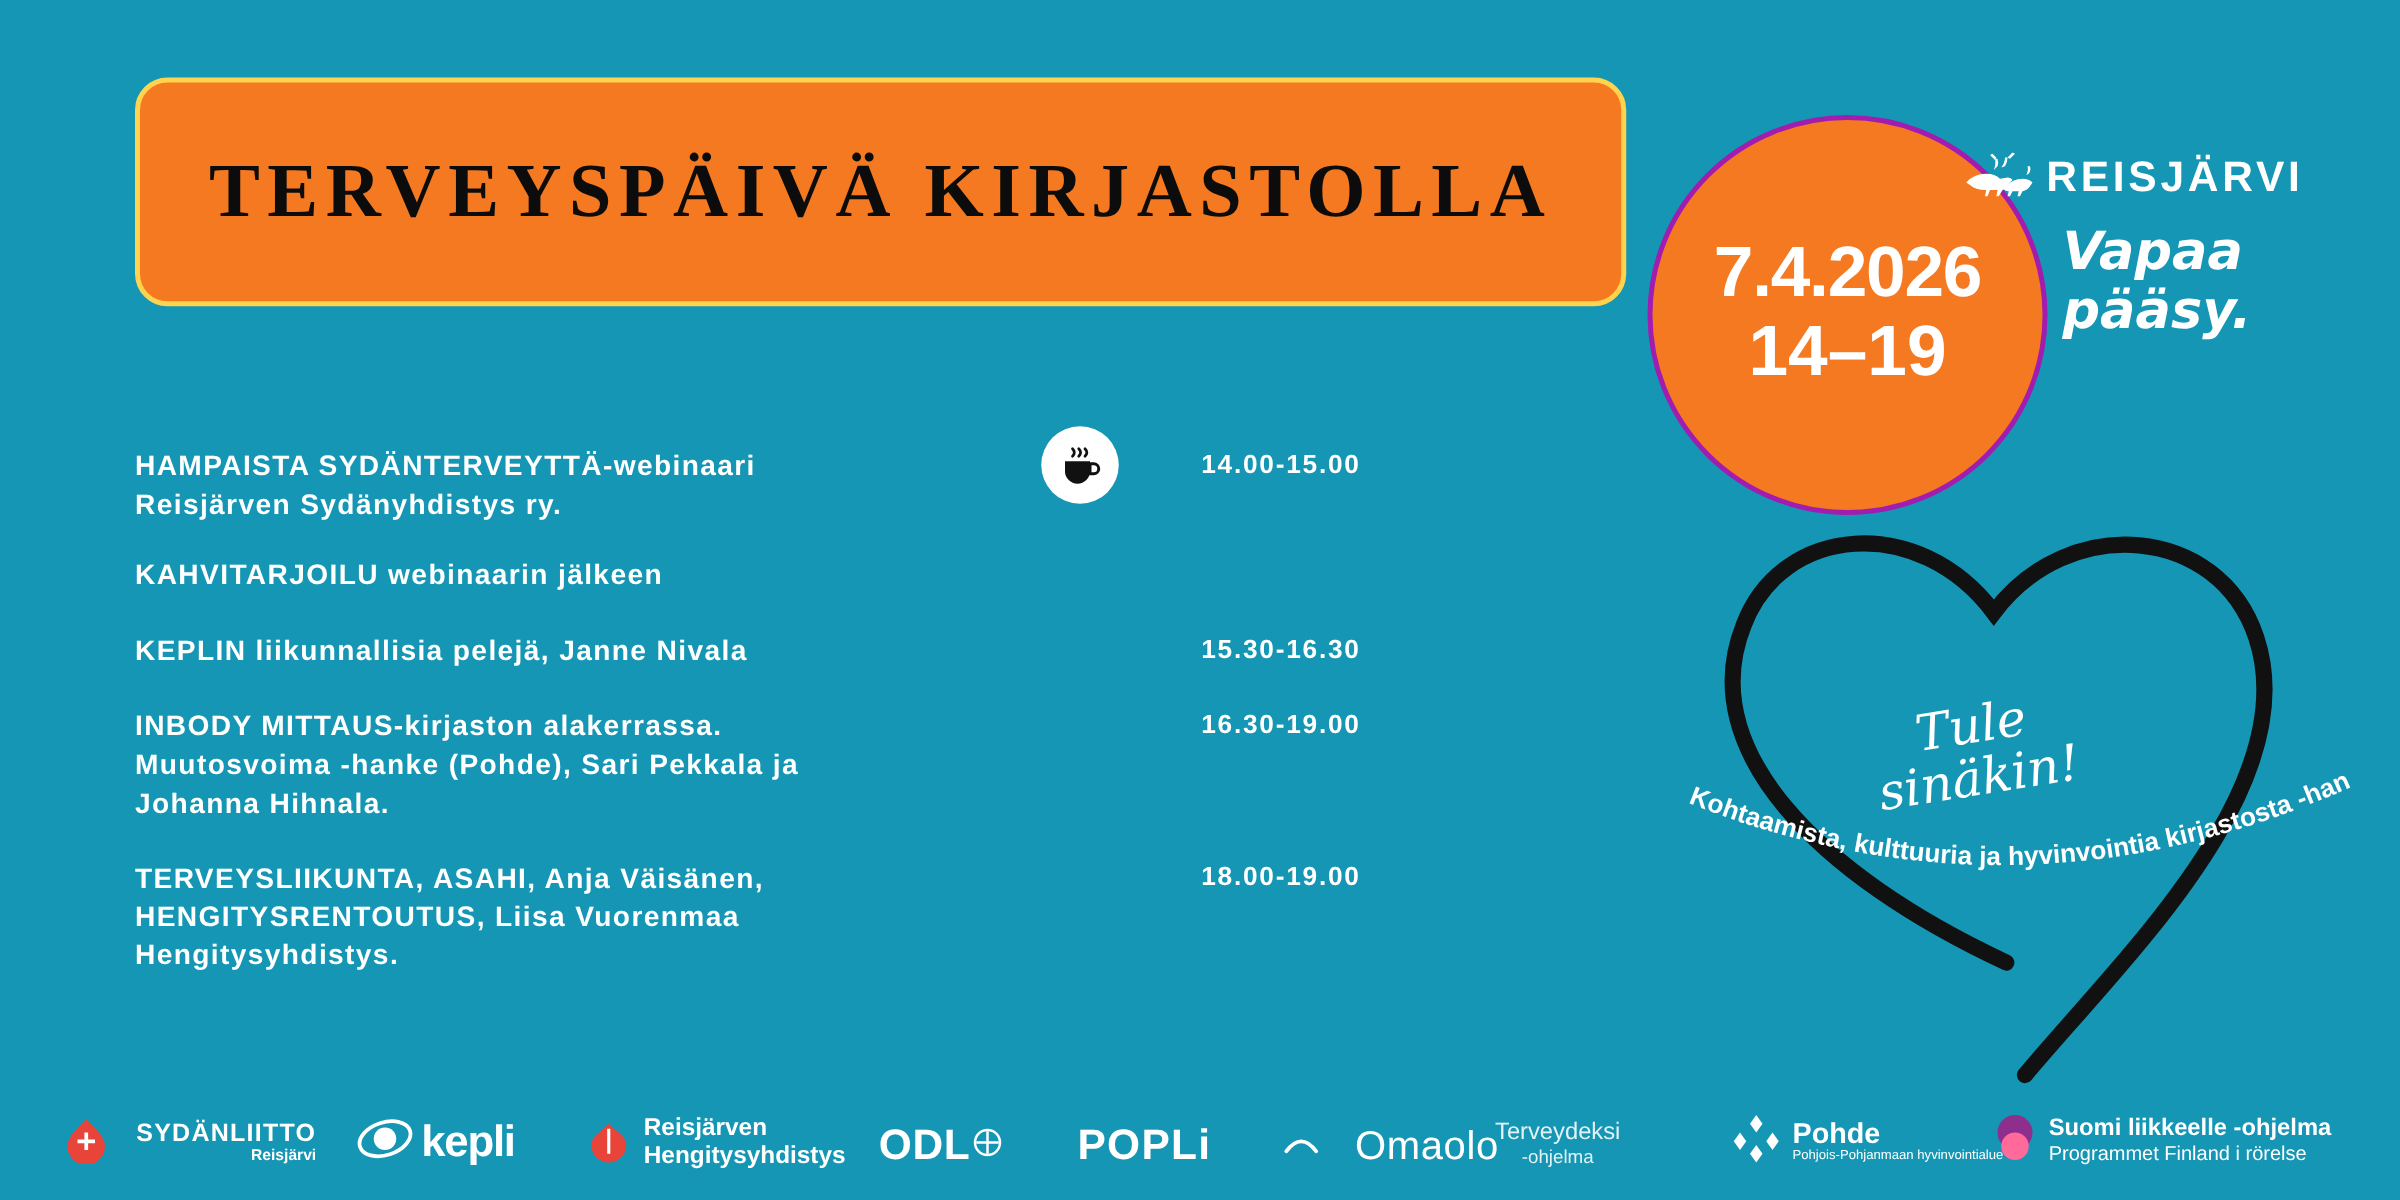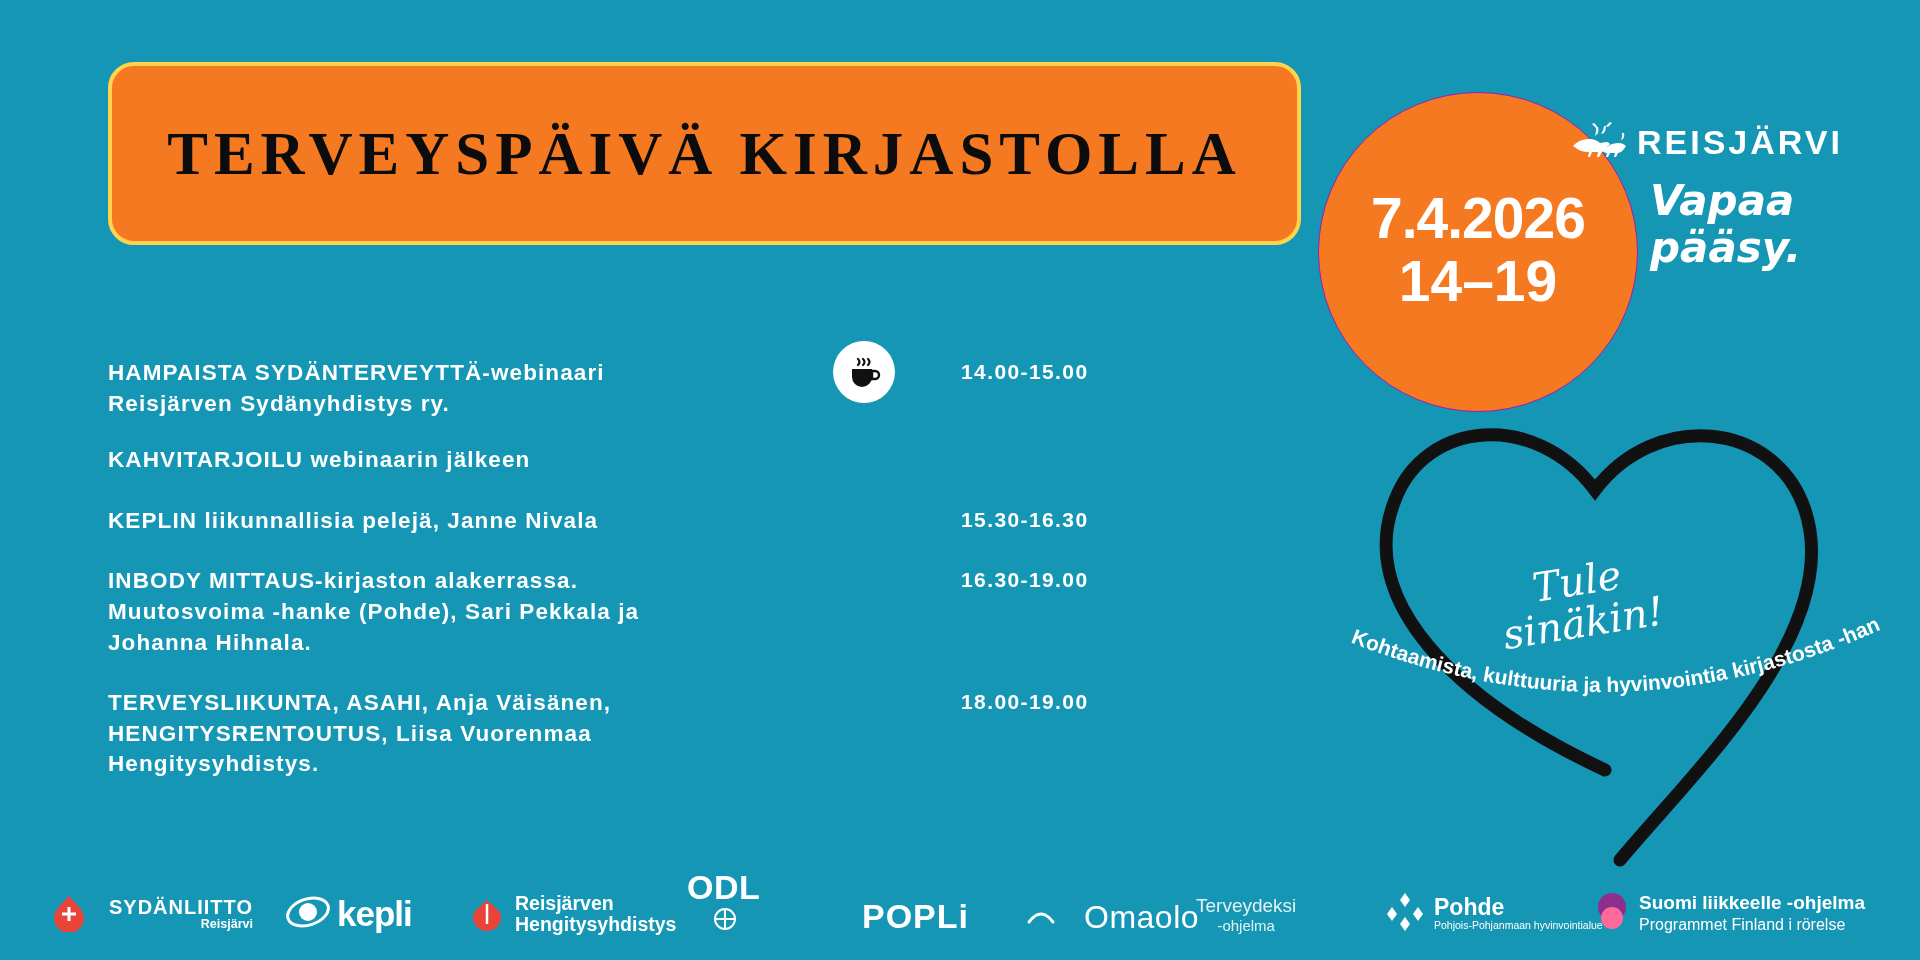--- a/index.html
+++ b/index.html
@@ -41,21 +41,21 @@
 
   
   .date-bubble {
     position: absolute;
     left: 1318px;
     top: 92px;
     width: 320px;
     height: 320px;
     border-radius: 50%;
     background: #f47920;
-    border: 1px solid #a21caf;
+    border: 4px solid #a21caf;
     display: flex;
     flex-direction: column;
     align-items: center;
     justify-content: center;
     box-sizing: border-box;
   }
   .date-line1 {
     color: #ffffff;
     font-size: 57px;
     font-weight: 600;
@@ -201,21 +201,21 @@
   .logo-item {
     color: #ffffff;
     display: flex;
     align-items: center;
     position: absolute;
     bottom: 24px;
   }
   .logo-sydanliitto { left: 52px; }
   .logo-kepli { left: 285px; }
   .logo-hengitys { left: 468px; }
-  .logo-odl { left: 687px; flex-direction: column; }
+  .logo-odl { left: 703px; }
   .logo-popli { left: 862px; }
   .logo-omaolo { left: 1026px; }
   .logo-terveydeksi { left: 1196px; }
   .logo-pohde { left: 1384px; }
   .logo-suomiliikkeelle { left: 1595px; }
 
   .sl-text { margin-left: 23px; line-height: 1.1; text-align: right; }
   .sl-main { font-size: 20px; font-weight: bold; letter-spacing: 1px; }
   .sl-sub { font-size: 12.5px; font-weight: bold; }
 

